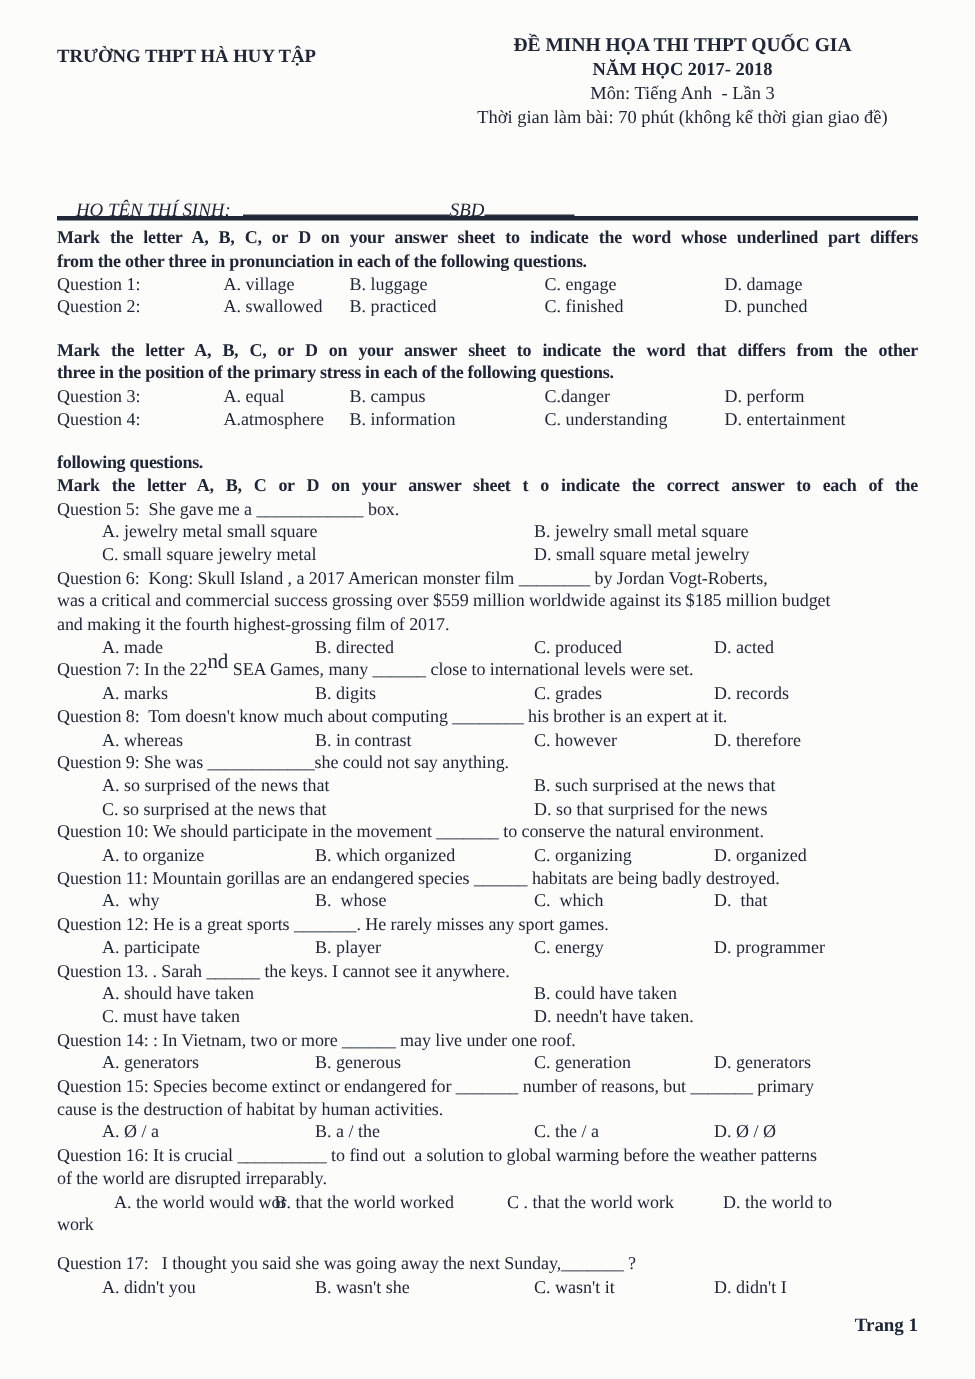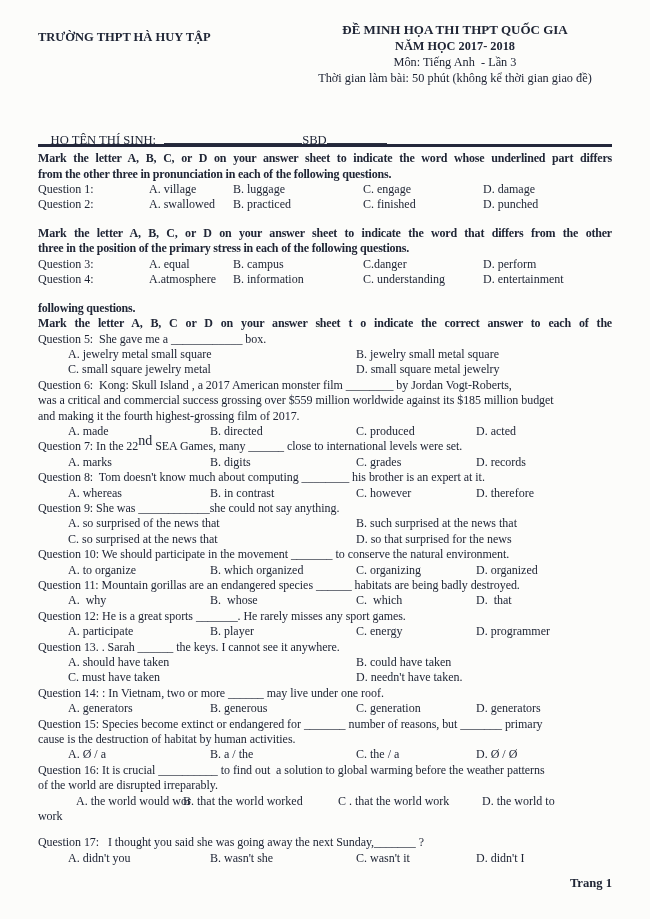--- a/index.html
+++ b/index.html
@@ -16,21 +16,21 @@
 
   
   .hdr { display: flex; justify-content: space-between; align-items: flex-start; }
   .school { font-weight: bold; font-size: 12.5px; padding-top: 8px; white-space: pre; }
   .exam { width: 314px; text-align: center; line-height: 16px; font-size: 12.3px; }
   .exam p { margin: 0; white-space: pre; }
   .exam p.bold { font-weight: bold; }
   .exam p.first { font-size: 13px; font-weight: bold; }
 
   
-  .student { margin-top: 30px; height: 19px; font-size: 12.6px; white-space: pre; }
+  .student { margin-top: 30px; height: 19px; font-size: 12.6px; white-space: pre; font-style: italic; }
   .blank { display: inline-block; border-bottom: 1.3px solid #2a2f3e; height: 13px; vertical-align: baseline; }
   .b1 { width: 138px; margin-left: 8px; }
   .b2 { width: 60px; }
 
   .rule { margin-top: 9px; height: 3px; background: #23273a; }
 
   
   .section { margin-top: 13px; }
   #sections .section:first-child { margin-top: 4px; }
   .instr { margin: 0; font-weight: bold; line-height: 15.5px; letter-spacing: -0.2px; white-space: nowrap; }
@@ -56,21 +56,21 @@
 <body>
 
 <div class="page">
 
   <div class="hdr">
     <div class="school" id="school"><span class="seg">TRƯỜNG </span><span class="seg useg">THPT HÀ</span><span class="seg"> HUY TẬP</span></div>
     <div class="exam" id="exam-title">
         <p class="first"><span class="seg">ĐỀ MINH HỌA THI THPT QUỐC GIA</span></p>
         <p class="bold"><span class="seg">NĂM HỌC 2017- 2018</span></p>
         <p class=""><span class="seg">Môn: Tiếng Anh  - Lần 3</span></p>
-        <p class=""><span class="seg">Thời gian làm bài: 50 </span><span class="seg useg">phút (không kể thời</span><span class="seg"> gian giao đề)</span></p>
+        <p class=""><span class="seg">Thời gian làm bài: 70 </span><span class="seg useg">phút (không kể thời</span><span class="seg"> gian giao đề)</span></p>
       </div>
   </div>
 
   <div class="student">
     <span>HỌ TÊN THÍ SINH:</span><span class="blank b1"></span><span>SBD</span><span class="blank b2"></span>
   </div>
 
   <div class="rule"></div>
 
   <div id="sections">

